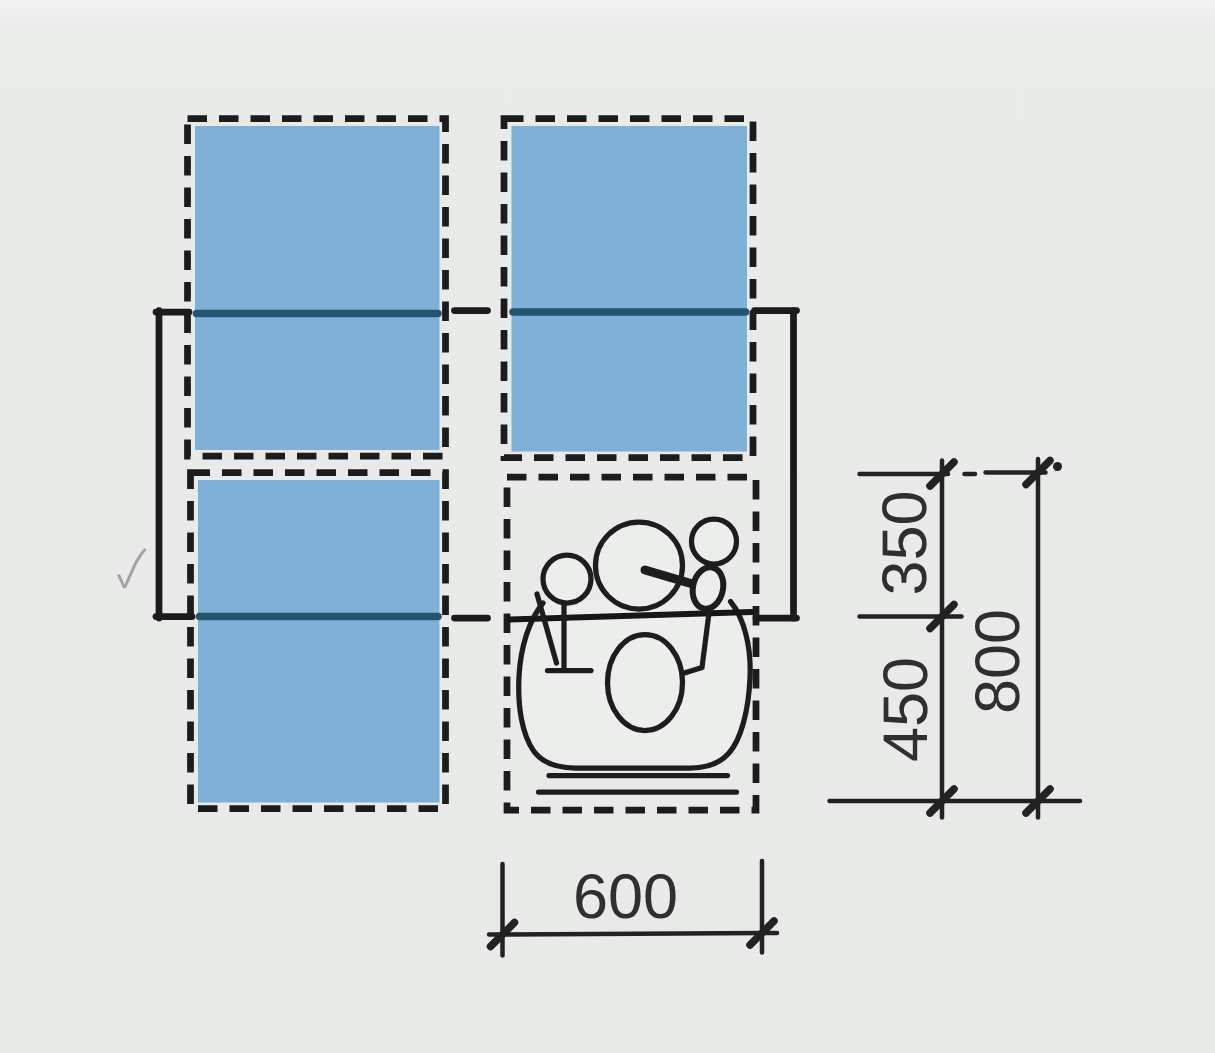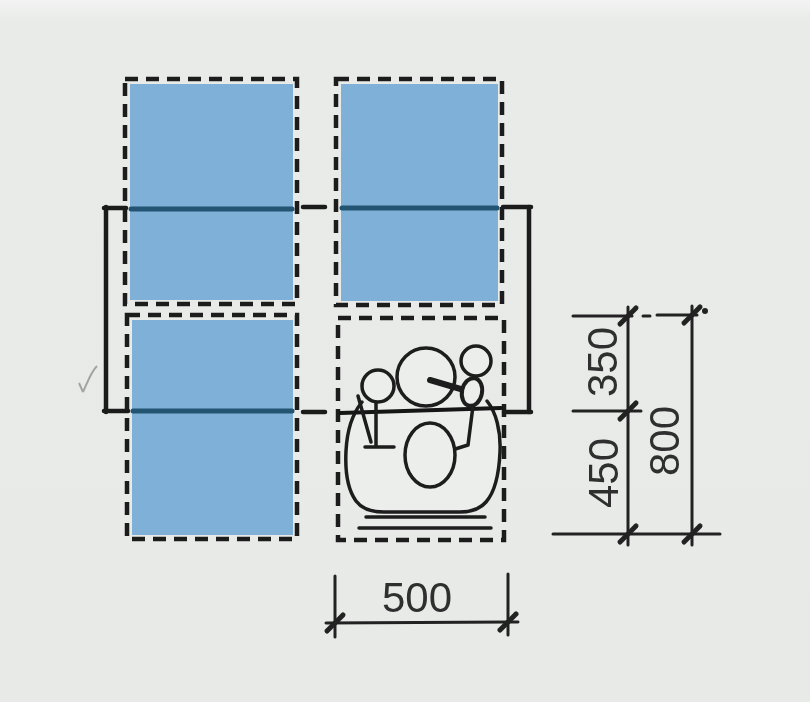--- a/index.html
+++ b/index.html
@@ -117,15 +117,15 @@
       </g>
     </g>
   </svg>
 
   <div class="dim-label rot" style="left:603px; top:362px;">350</div>
 
   <div class="dim-label rot" style="left:604px; top:473px;">450</div>
 
   <div class="dim-label rot" style="left:665px; top:441px;">800</div>
 
-  <div class="dim-label" style="left:417px; top:598px;">500</div>
+  <div class="dim-label" style="left:417px; top:598px;">600</div>
 
 </div>
 
 </body></html>

